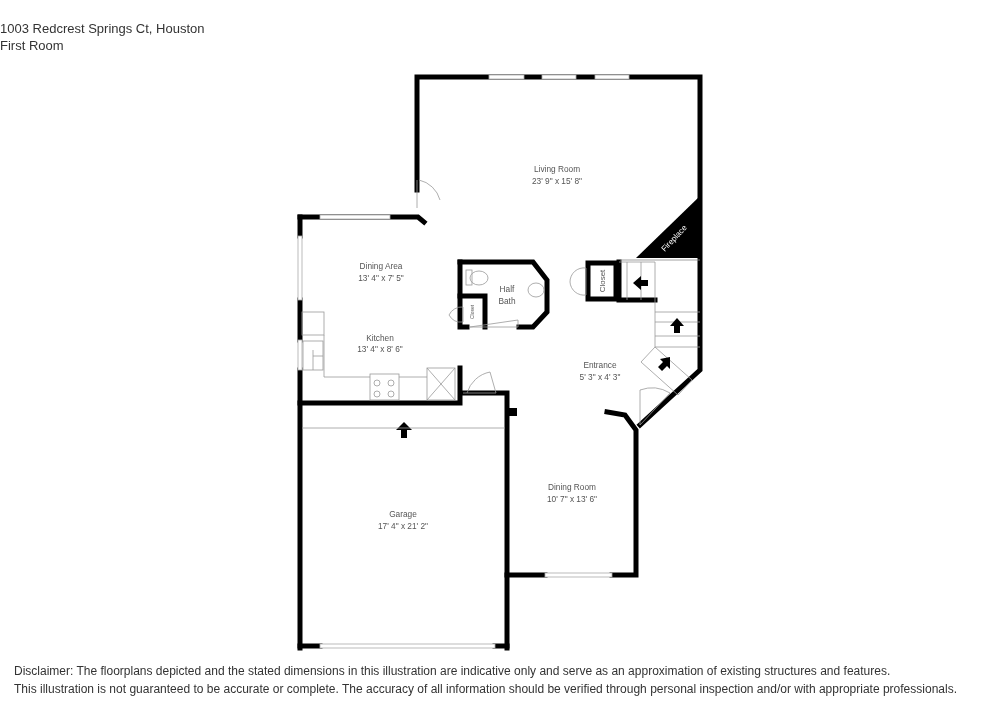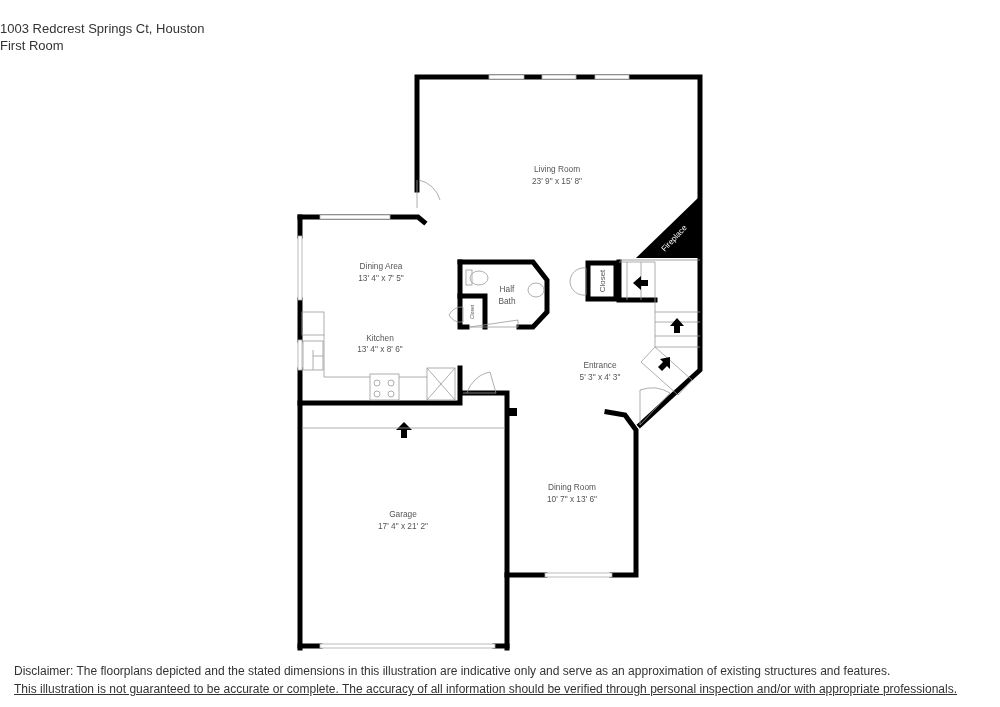--- a/index.html
+++ b/index.html
@@ -122,13 +122,13 @@
   <text x="600" y="380" class="lbl">5' 3" x 4' 3"</text>
   <text x="403" y="517" class="lbl">Garage</text>
   <text x="403" y="529" class="lbl">17' 4" x 21' 2"</text>
   <text x="572" y="490" class="lbl">Dining Room</text>
   <text x="572" y="502" class="lbl">10' 7" x 13' 6"</text>
   <text x="605" y="281" class="lbl" style="font-size:8px" transform="rotate(-90 605 281)">Closet</text>
   <text x="474" y="312" class="lbl" style="font-size:5px" transform="rotate(-90 474 312)">Closet</text>
 </svg>
 
 <div class="disc" style="top:664px;">Disclaimer: The floorplans depicted and the stated dimensions in this illustration are indicative only and serve as an approximation of existing structures and features.</div>
-<div class="disc" style="top:682px;text-decoration:underline;">This illustration is not guaranteed to be accurate or complete. The accuracy of all information should be verified through personal inspection and/or with appropriate professionals.</div>
+<div class="disc" style="top:682px;">This illustration is not guaranteed to be accurate or complete. The accuracy of all information should be verified through personal inspection and/or with appropriate professionals.</div>
 
 </body></html>

